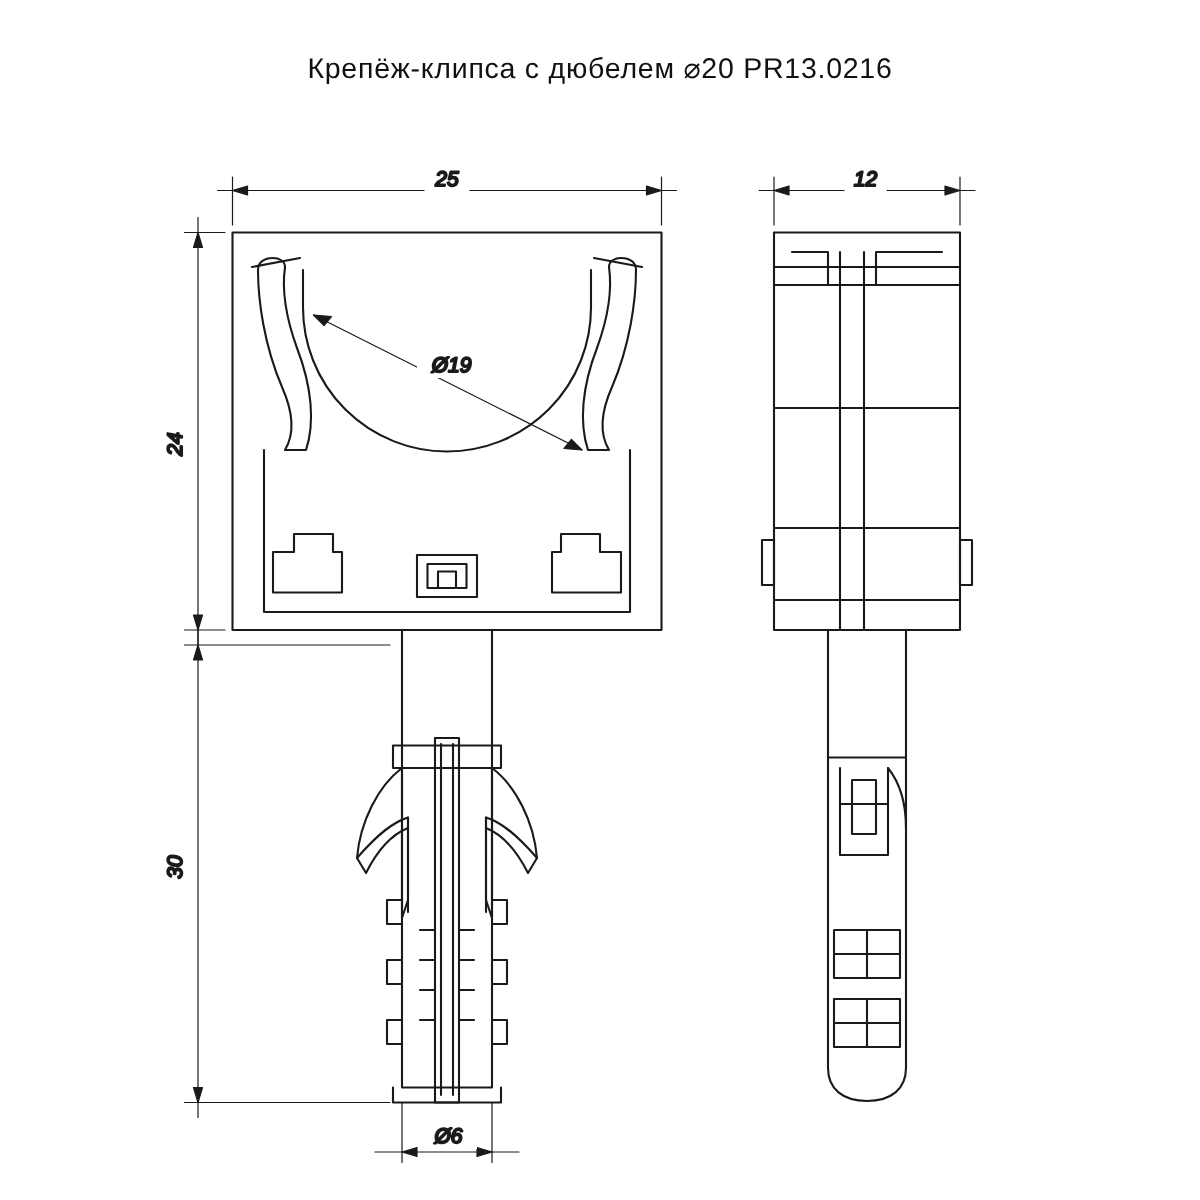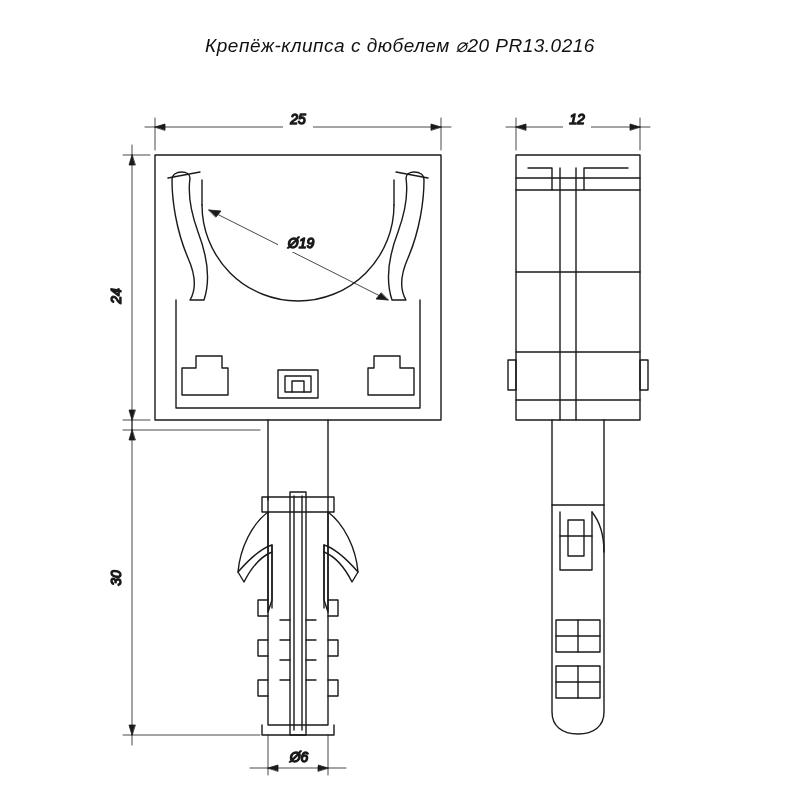--- a/index.html
+++ b/index.html
@@ -19,21 +19,20 @@
     height: 800px;
     background: #ffffff;
   }
   .title {
     position: absolute;
     top: 34px;
     left: 0;
     width: 800px;
     text-align: center;
     font-family: "Liberation Sans", sans-serif;
-    font-style: italic;
     font-size: 19px;
     letter-spacing: 0.5px;
     color: #111111;
     white-space: nowrap;
   }
   svg.drawing {
     position: absolute;
     top: 0;
     left: 0;
     width: 800px;

